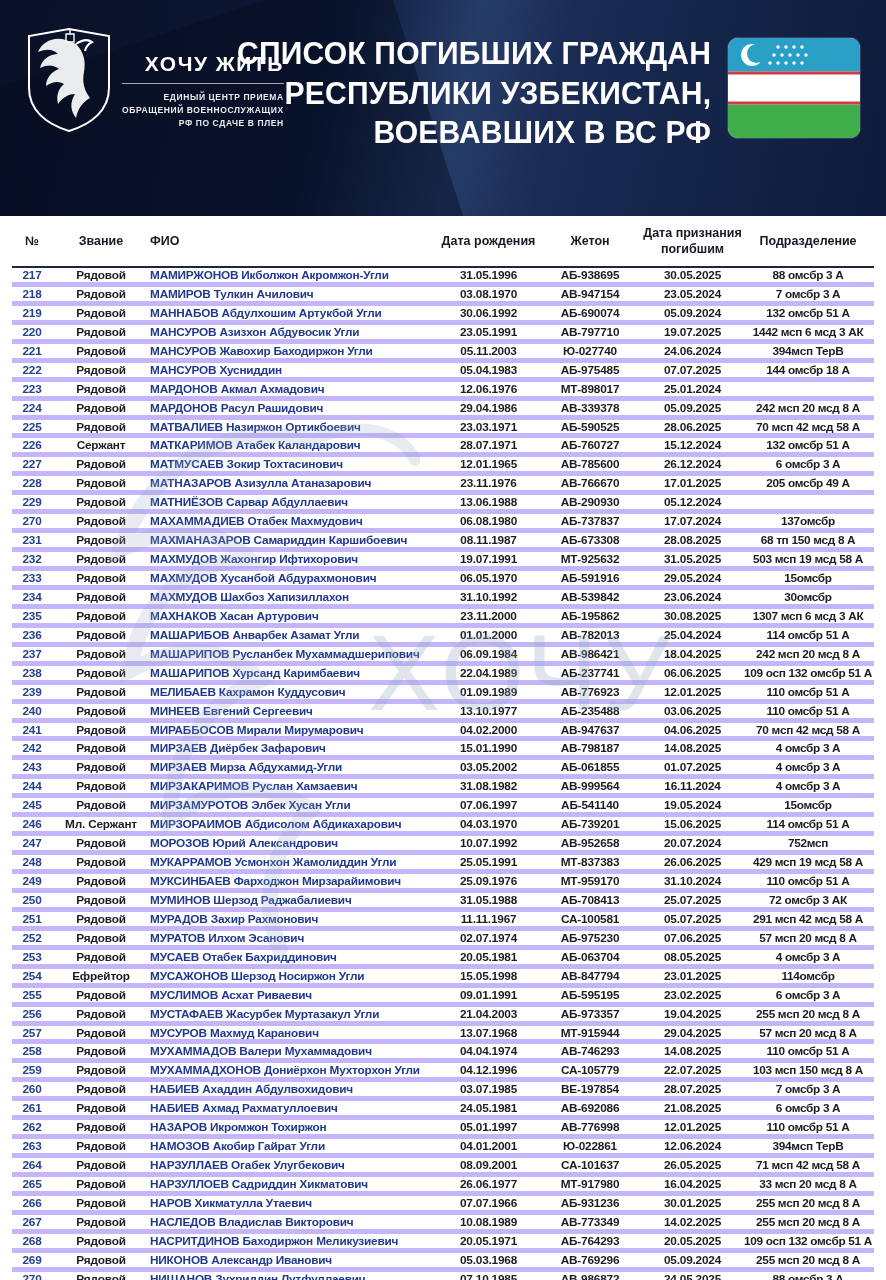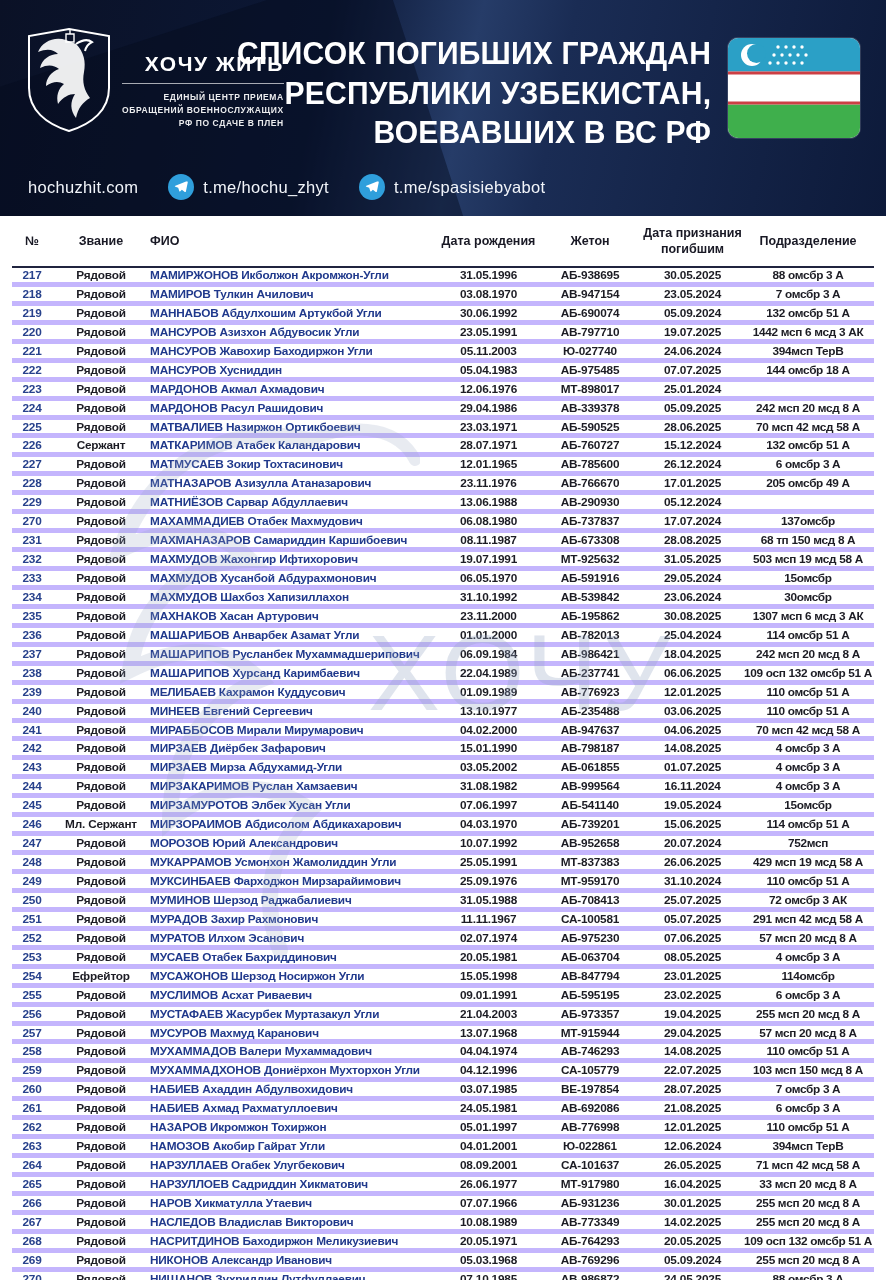--- a/index.html
+++ b/index.html
@@ -127,41 +127,20 @@
           <circle cx="70" cy="17" r="1.7"></circle>
           <circle cx="78" cy="17" r="1.7"></circle>
         <circle cx="42" cy="25" r="1.7"></circle>
           <circle cx="50" cy="25" r="1.7"></circle>
           <circle cx="58" cy="25" r="1.7"></circle>
           <circle cx="66" cy="25" r="1.7"></circle>
           <circle cx="74" cy="25" r="1.7"></circle>
       </g>
     </svg>
 
-    <div class="links-row">
-      <div class="link-item">
-        <span>hochuzhit.com</span>
-      </div>
-      <div class="link-item">
-        <span class="tg-icon">
-          <svg width="14" height="14" viewBox="0 0 16 16">
-              <path fill="#ffffff" d="M14.5 1.5 1.6 6.6c-.8.3-.8 1 0 1.2l3.2 1 1.2 3.8c.2.7.7.8 1.2.3l1.8-1.7 3.3 2.4c.6.4 1.1.2 1.3-.6l2.1-10.1c.2-.9-.4-1.4-1.2-1z"></path>
-            </svg>
-        </span>
-        <span>t.me/hochu_zhyt</span>
-      </div>
-      <div class="link-item">
-        <span class="tg-icon">
-          <svg width="14" height="14" viewBox="0 0 16 16">
-              <path fill="#ffffff" d="M14.5 1.5 1.6 6.6c-.8.3-.8 1 0 1.2l3.2 1 1.2 3.8c.2.7.7.8 1.2.3l1.8-1.7 3.3 2.4c.6.4 1.1.2 1.3-.6l2.1-10.1c.2-.9-.4-1.4-1.2-1z"></path>
-            </svg>
-        </span>
-        <span>t.me/spasisiebyabot</span>
-      </div>
-    </div>
   </div>
 
   <div class="watermark">
     <svg class="wm-dove" width="360" height="560" viewBox="0 0 360 560" fill="none">
       <path d="M250 40 C160 20 90 70 60 150 C120 120 160 130 190 160 C130 160 80 200 70 270
                C130 240 170 250 200 280 C150 300 110 350 110 420 C160 380 210 380 250 410
                C210 450 200 500 220 550" stroke="#9aa8c4" stroke-width="16" stroke-linecap="round"></path>
       <path d="M250 40 C300 20 340 30 355 60" stroke="#9aa8c4" stroke-width="12" stroke-linecap="round"></path>
     </svg>
     <div class="wm-word wm-1">ХОЧУ</div>

